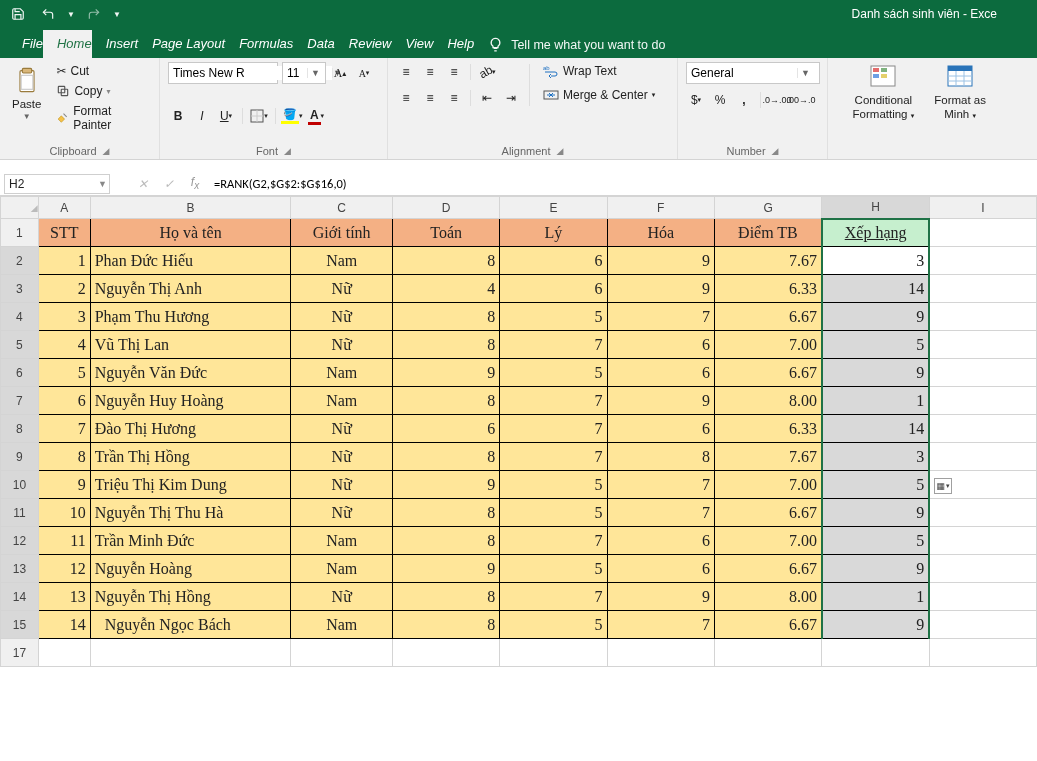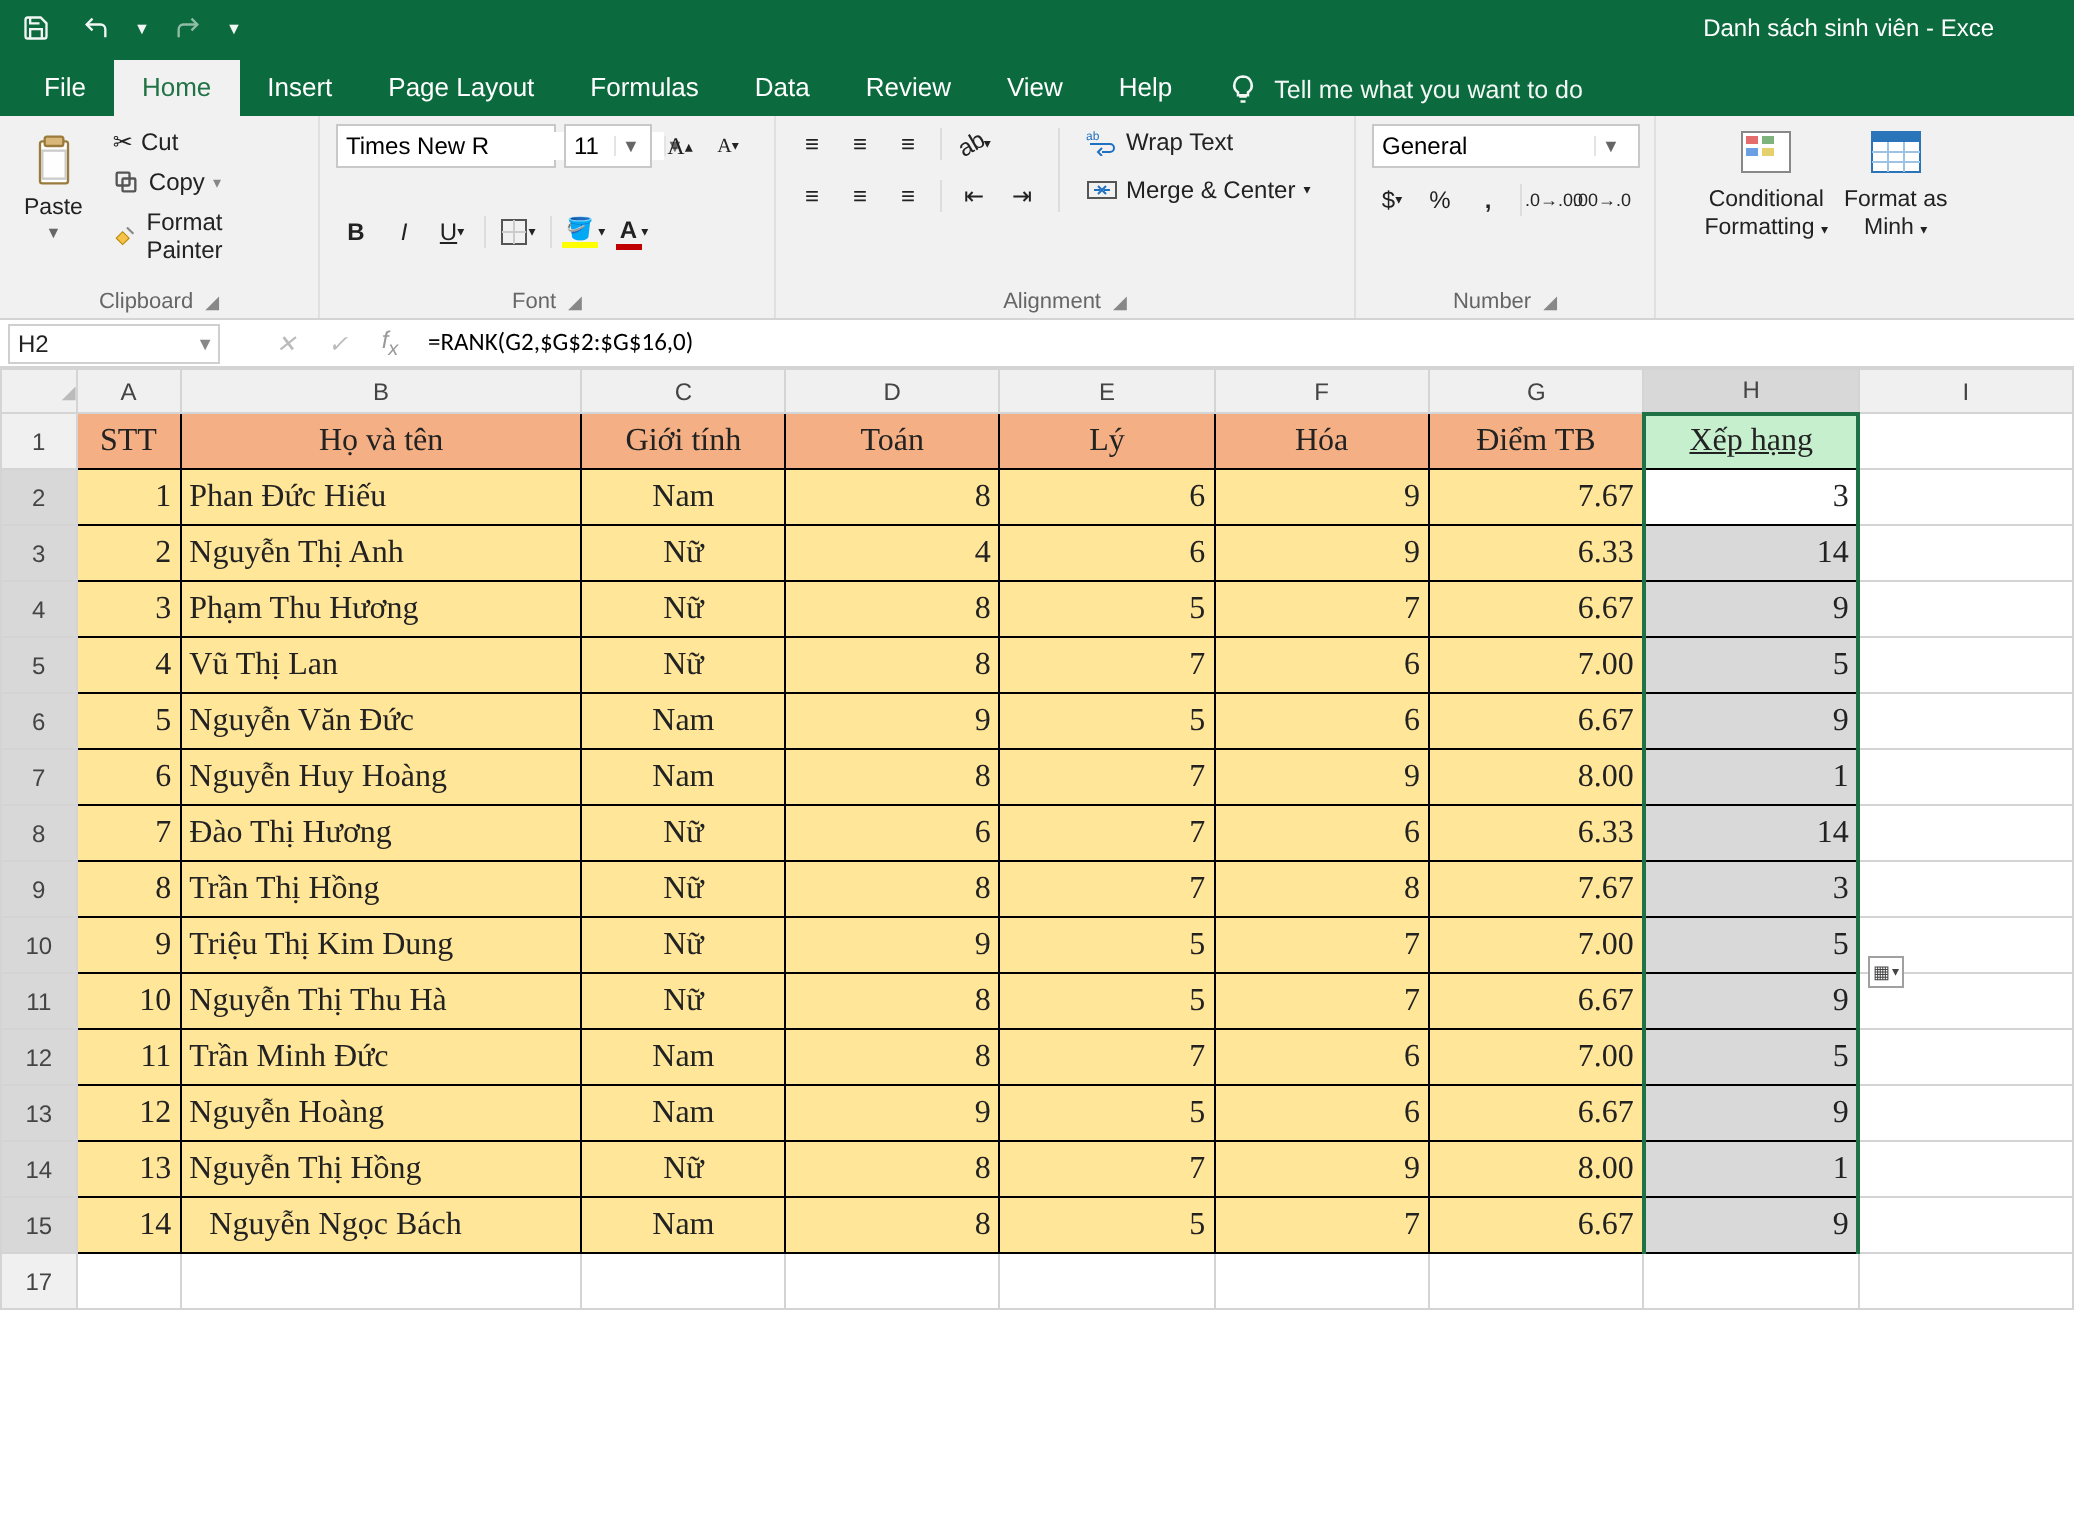--- a/index.html
+++ b/index.html
@@ -5,21 +5,21 @@
   * { box-sizing: border-box; margin: 0; padding: 0; }
   body { font-family: "Segoe UI", Tahoma, sans-serif; font-size: 12px; background: #fff; color: #222; user-select: none; }
   
   .titlebar { background: #0c6b3e; height: 28px; display: flex; align-items: center; color: #fff; padding: 0 6px; position: relative; }
   .qat { display: flex; align-items: center; gap: 6px; }
   .qat .qat-btn { width: 24px; height: 22px; display: flex; align-items: center; justify-content: center; color: #fff; opacity: .95; }
   .title-center { position: absolute; left: 0; right: 0; text-align: center; font-size: 12px; display: flex; justify-content: flex-end; padding-right: 40px; }
   .title-center span { margin-left: auto; }
   
   .ribbon-tabs { background: #0c6b3e; height: 30px; display: flex; align-items: flex-end; padding-left: 8px; color: #fff; }
-  .ribbon-tab { padding: 6px 14px 7px 14px; font-size: 13px; cursor: pointer; }
+  .ribbon-tab { padding: 6px 0 7px 14px; font-size: 13px; cursor: pointer; font-style: italic; }
   .ribbon-tab.file { background: #0c6b3e; }
   .ribbon-tab.active { background: #f1f1f1; color: #217346; }
   .tellme { display:flex; align-items:center; gap:8px; margin-left:14px; padding-bottom:6px; font-size:12.5px; opacity:.95;}
   .tellme svg { width:15px; height:15px; }
   
   .ribbon { background: #f1f1f1; border-bottom: 1px solid #d4d4d4; display:flex; height:102px; }
   .group { border-right: 1px solid #e0e0e0; padding: 4px 8px 2px 8px; display:flex; flex-direction:column; justify-content:space-between; }
   .group-label { text-align:center; font-size:11px; color:#666; padding-top:2px; display:flex; justify-content:center; align-items:center; gap:6px;}
   .group-label .dlaunch { font-size:9px; color:#888; }
   .grow { display:flex; gap:6px; align-items:flex-start; }
@@ -28,21 +28,21 @@
   .bigbtn { display:flex; flex-direction:column; align-items:center; gap:2px; padding:2px 4px; font-size:11.5px; }
   .combo { display:flex; align-items:center; border:1px solid #c8c8c8; background:#fff; height:22px; }
   .combo input { border:none; outline:none; padding:0 4px; font-size:12px; font-family: Tahoma, sans-serif; }
   .combo .dd { width:16px; text-align:center; color:#666; border-left:1px solid #e4e4e4; font-size:9px;}
   .fontrow, .fontrow2 { display:flex; align-items:center; gap:4px; }
   .mini { width:20px; height:20px; display:flex; align-items:center; justify-content:center; border:1px solid transparent; }
   .sep { width:1px; background:#ddd; align-self:stretch; margin:2px 2px;}
   .underline-red { border-bottom:3px solid #c00000; display:inline-block; padding:0 2px; font-weight:bold; }
   .underline-yellow { border-bottom:3px solid #ffff00; display:inline-block; padding:0 2px; }
   
-  .fxbar { display:flex; align-items:center; border-bottom:1px solid #d4d4d4; height:24px; background:#fff; padding:0 4px; gap:0; }
+  .fxbar { display:flex; align-items:center; border-bottom:1px solid #d4d4d4; height:24px; background:#fff; padding:0 4px; gap:0;margin-top:12px; }
   .namebox { width:106px; border:1px solid #cfcfcf; height:20px; display:flex; align-items:center; padding:0 4px; font-size:12px; position:relative;}
   .namebox .dd { position:absolute; right:2px; font-size:9px; color:#888;}
   .fxbtn { width:26px; height:20px; display:flex; align-items:center; justify-content:center; color:#999; border:1px solid transparent; font-style:italic;}
   .fxinput { flex:1; border:none; outline:none; font-size:12.5px; font-family:"Calibri", sans-serif; padding-left:6px;}
   
   .gridwrap { overflow:auto; }
   table.sheet { border-collapse:collapse; table-layout:fixed; }
   table.sheet th, table.sheet td { border:1px solid #d4d4d4; }
   .colhead th, .rowhead { background:#f0f0f0; color:#444; font-weight:normal; font-size:12px; text-align:center; }
   .colhead th { height:22px; }
@@ -282,21 +282,21 @@
         <div class="mini" style="font-size:9px;">.00→.0</div>
       </div>
     </div>
     <div class="group-label">
           <span>Number</span>
           <span class="dlaunch">◢</span>
         </div>
   </div>
 
   <div class="group" style="width:170px;border-right:none;">
-    <div class="grow" style="justify-content:center;gap:0;">
+    <div class="grow" style="justify-content:flex-end;gap:12px;">
       <div class="bigbtn">
         <svg width="28" height="28">
               <rect x="2" y="2" width="24" height="20" fill="#fff" stroke="#888"></rect>
               <rect x="4" y="4" width="6" height="4" fill="#e46c6c"></rect>
               <rect x="12" y="4" width="6" height="4" fill="#7eb37e"></rect>
               <rect x="4" y="10" width="6" height="4" fill="#6c9fe4"></rect>
               <rect x="12" y="10" width="6" height="4" fill="#e4d06c"></rect>
             </svg>
         <span>Conditional</span>
         <span><span>Formatting</span> <span style="font-size:7px;">▾</span></span>

